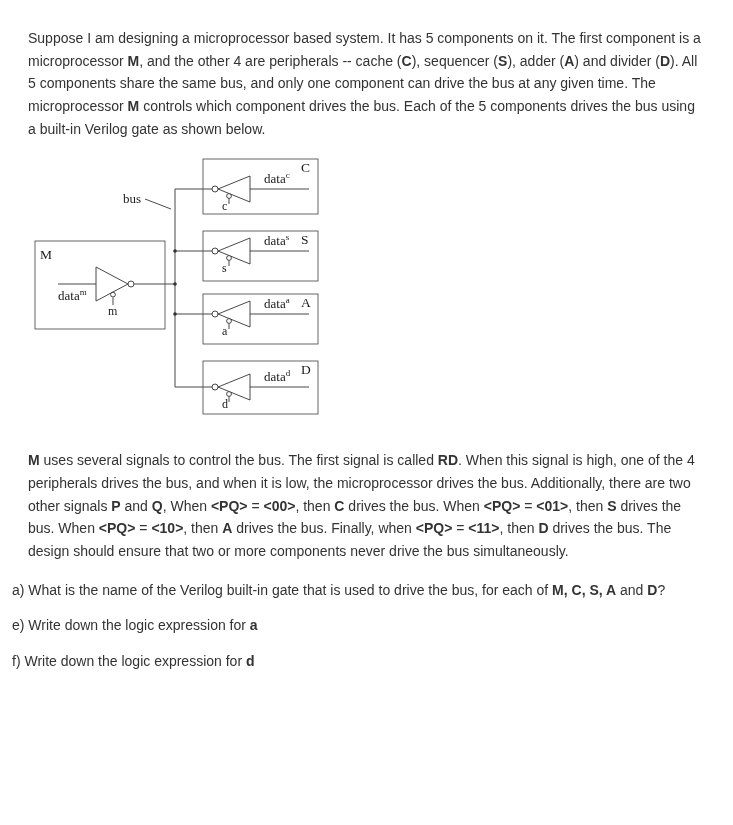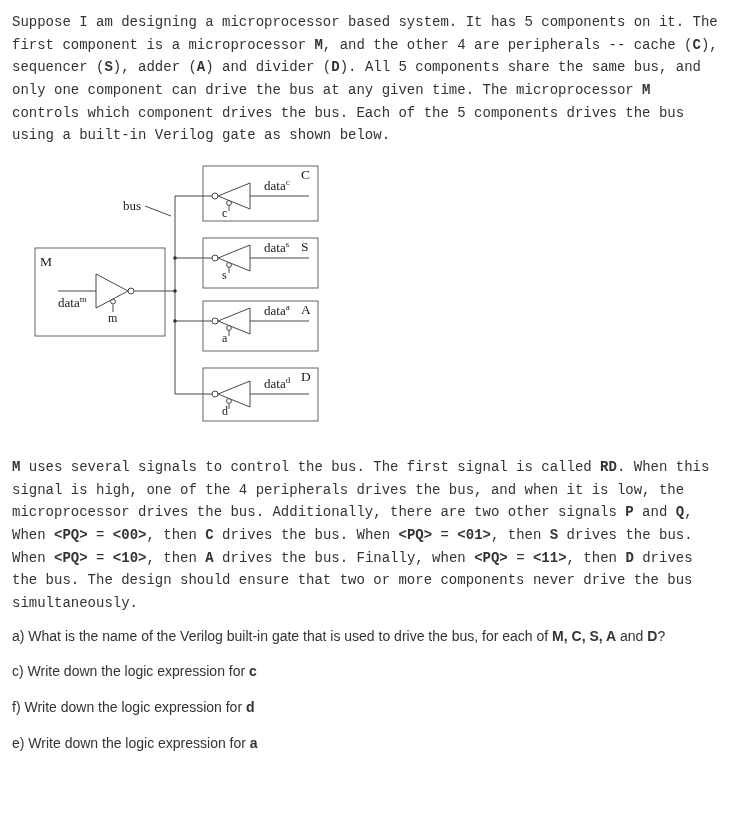--- a/index.html
+++ b/index.html
@@ -7,23 +7,22 @@
   body {
     width: 733px;
     min-height: 825px;
     background: #ffffff;
     color: #333333;
     font-family: "Liberation Sans", sans-serif;
     font-size: 14px;
     padding: 11px 13px 10px 12px;
   }
   .para {
-    margin: 0;
+    margin: 16px;
     line-height: 1.62;
-    font-family: Liberation Mono, monospace;
   }
   .para b { font-weight: 700; }
   .diagram-wrap {
     margin: 16px 0 0 16px;
   }
   .para-signals {
     margin-top: 24px;
   }
   .questions {
     margin-top: 10px;
@@ -134,16 +133,15 @@
       <text x="194" y="252" class="ctrl">d</text>
     </g>
 
   </svg>
 </div>
 
 <p class="para para-signals"><b>M</b> uses several signals to control the bus. The first signal is called <b>RD</b>. When this signal is high, one of the 4 peripherals drives the bus, and when it is low, the microprocessor drives the bus. Additionally, there are two other signals <b>P</b> and <b>Q</b>, When <b>&lt;PQ&gt;</b> = <b>&lt;00&gt;</b>, then <b>C</b> drives the bus. When <b>&lt;PQ&gt;</b> = <b>&lt;01&gt;</b>, then <b>S</b> drives the bus. When <b>&lt;PQ&gt;</b> = <b>&lt;10&gt;</b>, then <b>A</b> drives the bus. Finally, when <b>&lt;PQ&gt;</b> = <b>&lt;11&gt;</b>, then <b>D</b> drives the bus. The design should ensure that two or more components never drive the bus simultaneously.</p>
 
 <div class="questions">
   <div class="question">a) What is the name of the Verilog built-in gate that is used to drive the bus, for each of <b>M, C, S, A</b> and <b>D</b>?</div>
-  <div class="question">c) Write down the logic expression for <b>c</b></div>
+  <div class="question">e) Write down the logic expression for <b>a</b></div>
   <div class="question">f) Write down the logic expression for <b>d</b></div>
-  <div class="question">e) Write down the logic expression for <b>a</b></div>
 </div>
 
 </body></html>

